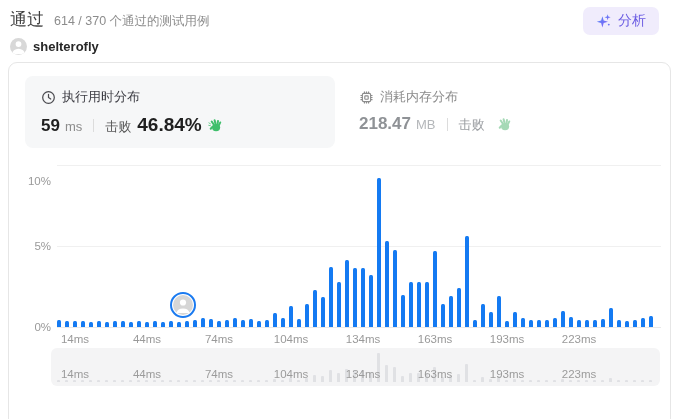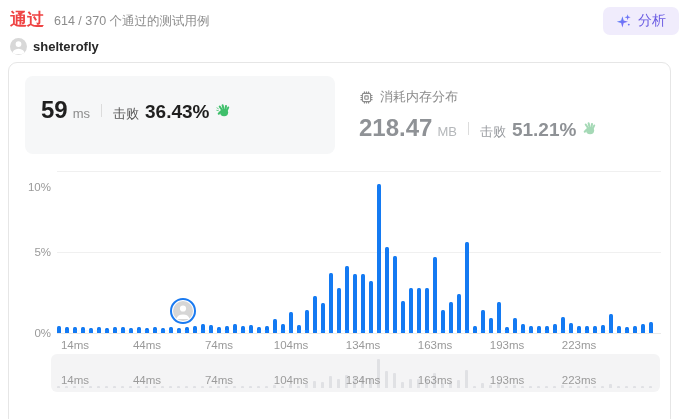--- a/index.html
+++ b/index.html
@@ -2,47 +2,47 @@
 <html><head>
 <meta charset="utf-8">
 <style>
   * { margin:0; padding:0; box-sizing:border-box; }
   html,body { width:679px; height:419px; overflow:hidden; background:#fff;
     font-family:"Liberation Sans","DejaVu Sans",sans-serif; }
 
   
   .header { position:absolute; left:0; top:0; width:679px; padding:8px 10px 0 10px; }
   .hrow1 { display:flex; align-items:baseline; gap:10px; }
-  .status { font-size:17px; font-weight:bold; color:#ef4444; }
+  .status { font-size:17px; font-weight:normal; color:#404040; }
   .cases { font-size:12.5px; color:#8c8c8c; }
   .hrow2 { display:flex; align-items:center; gap:6px; margin-top:7px; }
   .avatar { width:17px; height:17px; border-radius:50%; background:#d8d8d8; overflow:hidden; flex:none; }
   .uname { font-size:13px; font-weight:bold; color:#262626; }
   .submitted { font-size:13px; color:#8c8c8c; }
 
-  .hbtns { position:absolute; right:0; top:7px; display:flex; gap:5px; }
+  .hbtns { position:absolute; right:20px; top:7px; display:flex; gap:5px; }
   .btn { display:flex; align-items:center; gap:6px; height:28px; padding:0 13px;
     border:none; border-radius:7px; font-size:14px; cursor:pointer;
     font-family:"Liberation Sans","DejaVu Sans",sans-serif; }
   .btn-analyze { background:#f0ecfc; color:#6a5be2; }
   .btn-write { background:#2cbb5d; color:#fff; }
 
   
   .panel { position:absolute; left:8px; top:62px; width:663px; height:520px;
     border:1px solid #e6e6e6; border-radius:9px; background:#fff; }
 
   
   .stats { display:flex; gap:8px; padding:13px 16px 0 16px; }
   .stat-card { border-radius:8px; padding:12px 16px; width:310px; flex:none; }
   .stat-card.active { background:#f6f7f8; }
   .stat-card.inactive { background:transparent; flex:1;text-align:right; }
   .stat-title { display:flex; align-items:center; gap:6px; font-size:13px; color:#3c3c43; }
   .inactive .stat-title { color:#8c8c8c; }
   .stat-line { display:flex; align-items:baseline; margin-top:8px; }
-  .big { font-size:24px; font-weight:bold; color:#1f1f1f; }
+  .big { font-size:17px; font-weight:bold; color:#1f1f1f; }
   .unit { font-size:13px; color:#8c8c8c; margin-left:5px; }
   .vdiv { width:1px; height:13px; background:#dcdcdc; margin:0 11px; align-self:center; }
   .beat-label { font-size:13px; color:#595959; margin-right:6px; }
   .inactive .big, .inactive .beat-pct { color:#8f9296; }
   .inactive .unit { color:#b4b7ba; }
   .inactive .beat-label { color:#9a9da1; }
   .beat-pct { font-size:19px; font-weight:bold; color:#1f1f1f; }
   .hand { margin-left:6px; align-self:center; }
 
   
@@ -101,26 +101,33 @@
     </svg>
     <span>分析</span>
   </button>
 </div>
 
 <div class="panel">
 
   <div class="stats">
 
     <div class="stat-card active">
+      <div class="stat-title">
+        <svg width="15" height="15" viewBox="0 0 16 16" fill="none" stroke="#4a4a4f" stroke-width="1.3" stroke-linecap="round">
+          <circle cx="8" cy="8" r="6.2"></circle>
+          <path d="M8 4.6 V8 L10.4 9.6"></path>
+        </svg>
+        <span>执行用时分布</span>
+      </div>
       <div class="stat-line">
         <span class="big">59</span>
         <span class="unit">ms</span>
         <span class="vdiv"></span>
         <span class="beat-label">击败</span>
-        <span class="beat-pct">36.43%</span>
+        <span class="beat-pct">46.84%</span>
         <svg class="hand" width="15" height="15" viewBox="0 0 20 20" fill="#3fbf6b">
           <rect x="8.2" y="1.6" width="2.7" height="8.5" rx="1.35" transform="rotate(-14 9.5 6)"></rect>
           <rect x="11.6" y="2.6" width="2.7" height="8" rx="1.35" transform="rotate(8 12.9 6.6)"></rect>
           <rect x="4.9" y="3" width="2.7" height="7.5" rx="1.35" transform="rotate(-34 6.2 6.7)"></rect>
           <rect x="14.3" y="4.4" width="2.5" height="6.4" rx="1.25" transform="rotate(26 15.5 7.6)"></rect>
           <ellipse cx="10.8" cy="12.8" rx="5.4" ry="4.8"></ellipse>
           <rect x="3.6" y="9.6" width="2.7" height="6.5" rx="1.35" transform="rotate(42 4.9 12.8)"></rect>
           <path d="M1.2 6.5 l2 1.2 M1 9.8 l2.2 0.4" stroke="#3fbf6b" stroke-width="1" stroke-linecap="round" fill="none"></path>
         </svg>
       </div>
@@ -133,21 +140,20 @@
           <rect x="6.2" y="6.2" width="3.6" height="3.6" rx="0.6"></rect>
           <path d="M5.8 3.4 V1.6 M8 3.4 V1.6 M10.2 3.4 V1.6 M5.8 14.4 V12.6 M8 14.4 V12.6 M10.2 14.4 V12.6 M3.4 5.8 H1.6 M3.4 8 H1.6 M3.4 10.2 H1.6 M14.4 5.8 H12.6 M14.4 8 H12.6 M14.4 10.2 H12.6"></path>
         </svg>
         <span>消耗内存分布</span>
       </div>
       <div class="stat-line">
         <span class="big">218.47</span>
         <span class="unit">MB</span>
         <span class="vdiv"></span>
         <span class="beat-label">击败</span>
-        <span class="beat-pct">51.21%</span>
         <svg class="hand" width="15" height="15" viewBox="0 0 20 20" fill="#a5d9b6">
           <rect x="8.2" y="1.6" width="2.7" height="8.5" rx="1.35" transform="rotate(-14 9.5 6)"></rect>
           <rect x="11.6" y="2.6" width="2.7" height="8" rx="1.35" transform="rotate(8 12.9 6.6)"></rect>
           <rect x="4.9" y="3" width="2.7" height="7.5" rx="1.35" transform="rotate(-34 6.2 6.7)"></rect>
           <rect x="14.3" y="4.4" width="2.5" height="6.4" rx="1.25" transform="rotate(26 15.5 7.6)"></rect>
           <ellipse cx="10.8" cy="12.8" rx="5.4" ry="4.8"></ellipse>
           <rect x="3.6" y="9.6" width="2.7" height="6.5" rx="1.35" transform="rotate(42 4.9 12.8)"></rect>
         </svg>
       </div>
     </div>

